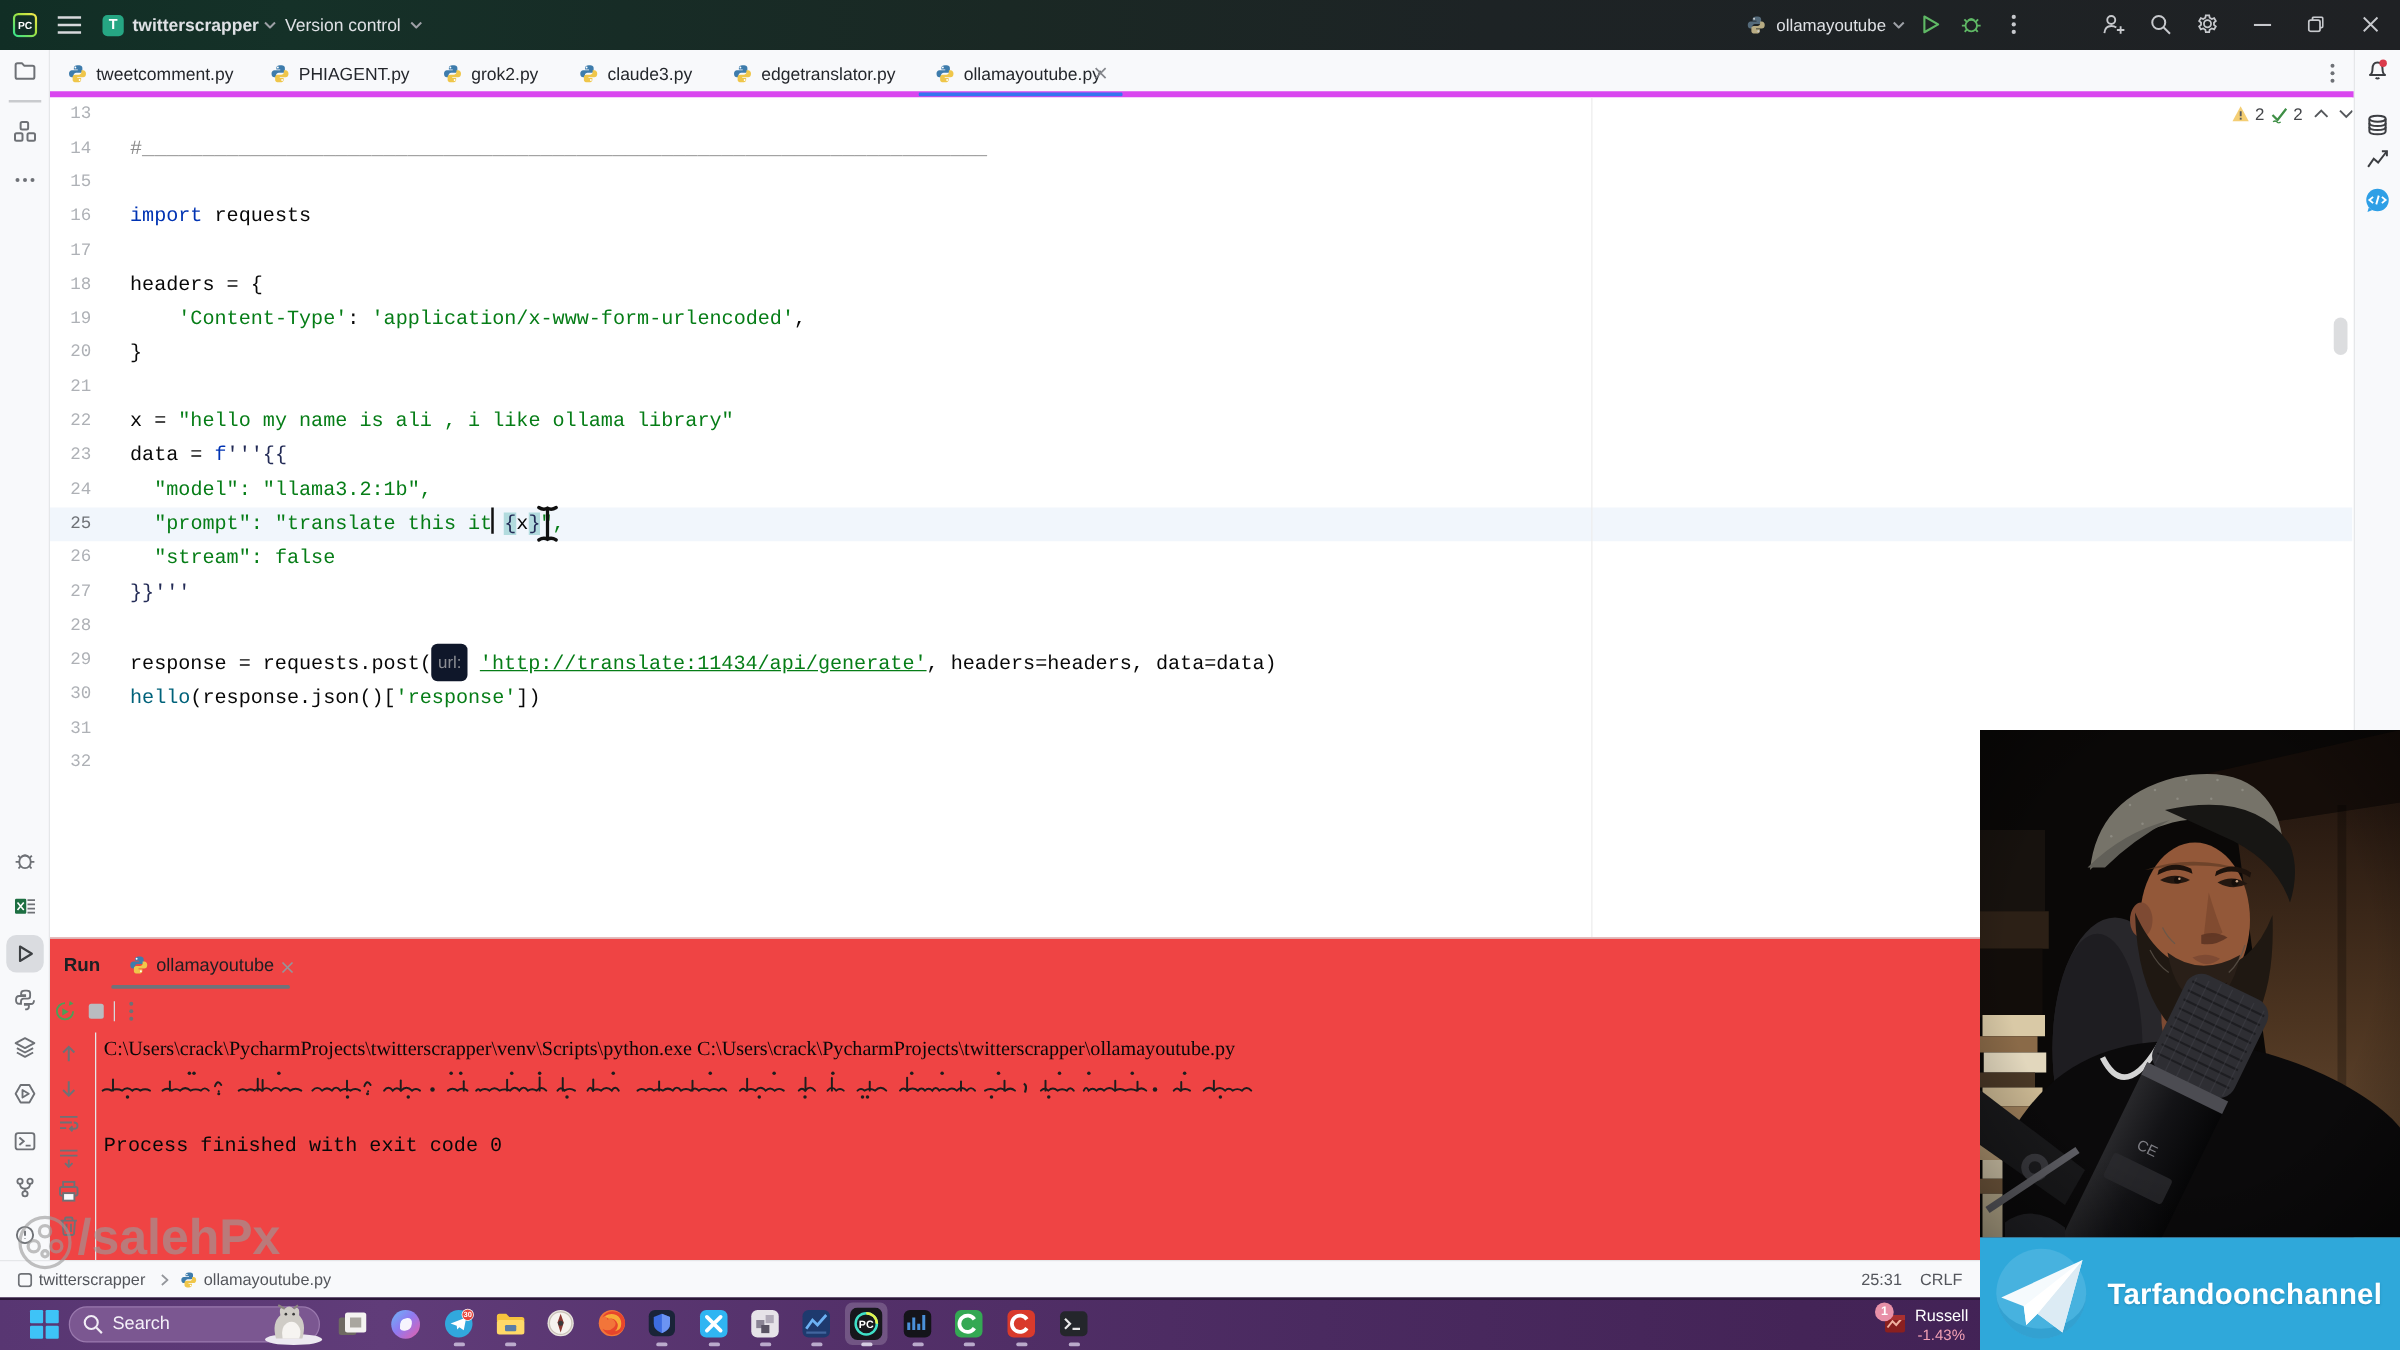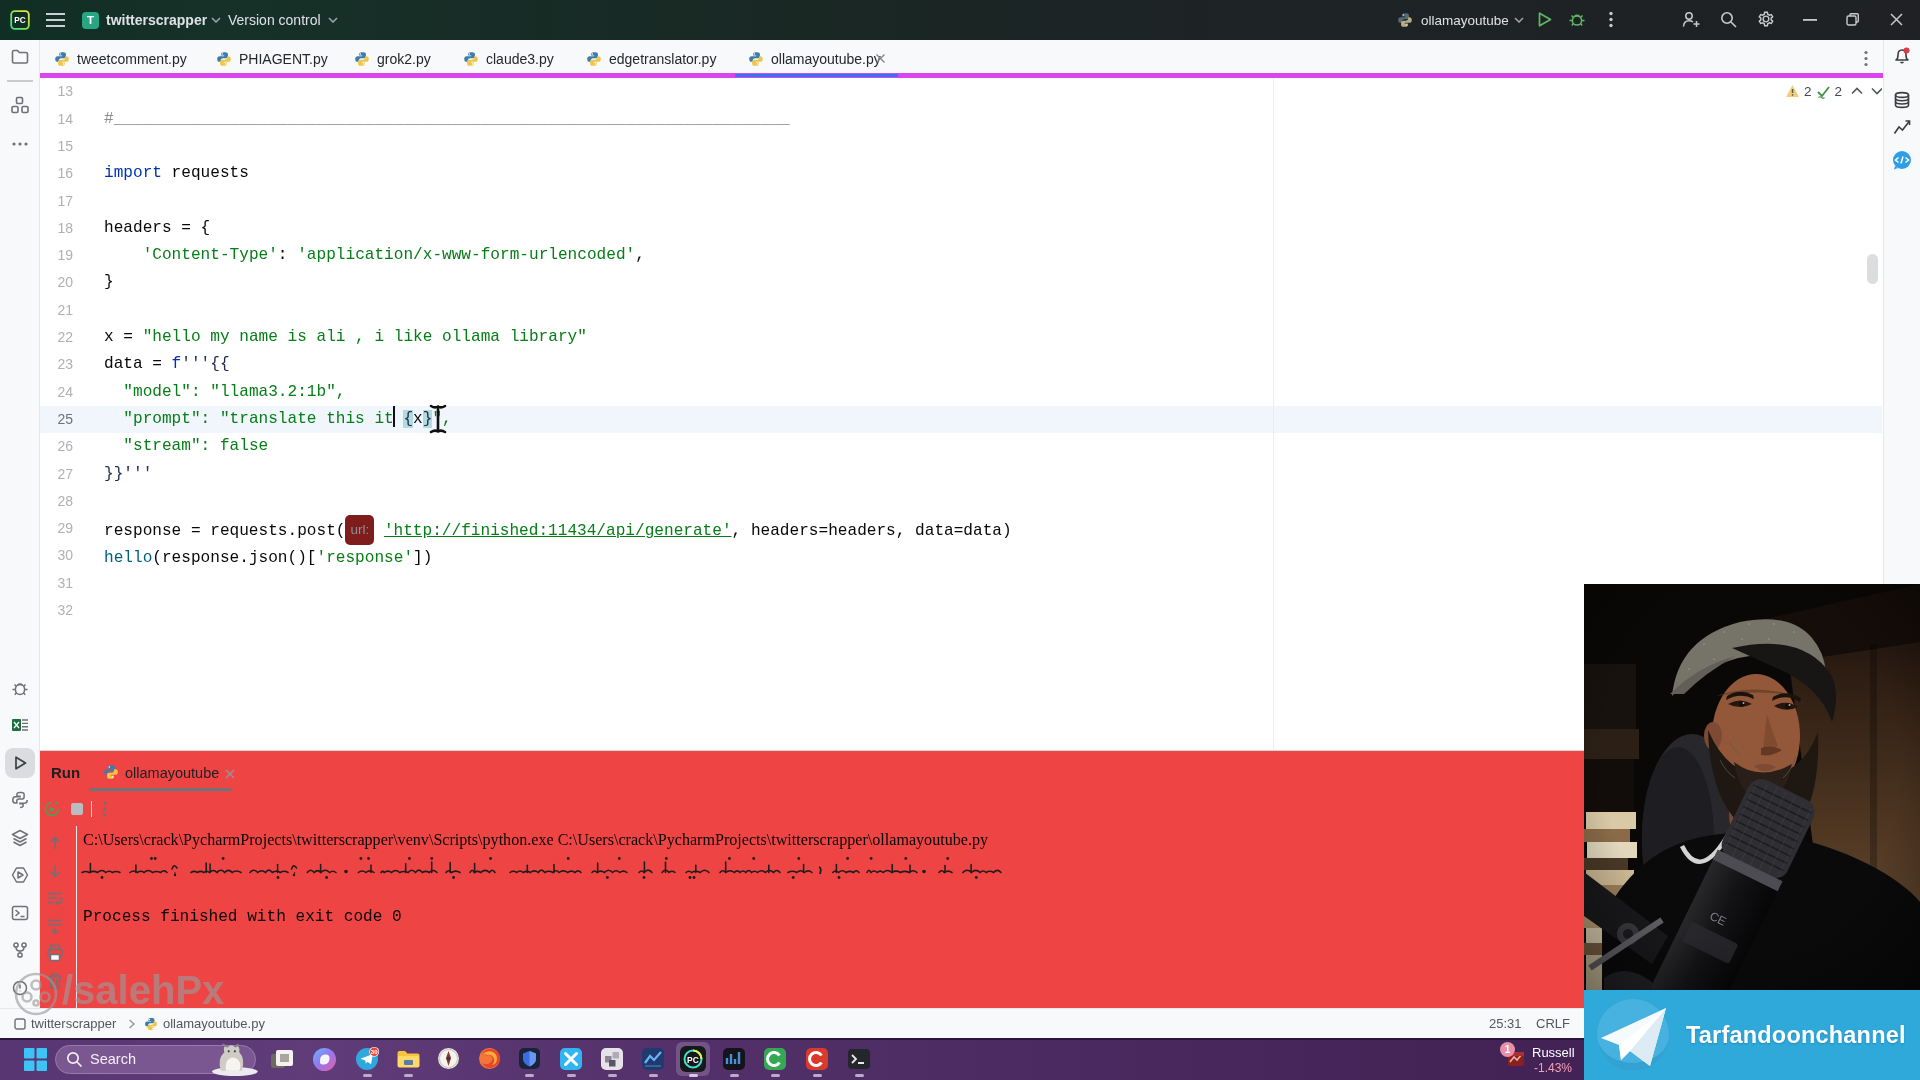--- a/index.html
+++ b/index.html
@@ -7,28 +7,28 @@
 
 #titlebar{left:0;top:0;width:1920px;height:40px;background:linear-gradient(90deg,#112e25 0%,#153128 12%,#172c26 26%,#1a2824 42%,#1d2325 62%,#1f2124 100%)}
 #titlebar .ttxt{color:#dfe1e5;font-size:15px}
 
 #tabbar{left:40px;top:40px;width:1844px;height:38px;background:#f8f9fb;border-bottom:5px solid #d946ef}
 .tab{position:absolute;top:0;height:37px;display:flex;align-items:center;gap:7px;font-size:14px;color:#24272c}
 
 #leftstrip{left:0;top:40px;width:40px;height:998px;background:#f8f9fb;border-right:1px solid #e5e7e9}
 
 #editor{left:40px;top:78px;width:1842px;height:672px;background:#fff;overflow:hidden}
-#gutter{position:absolute;left:0;top:.35px;width:33px;text-align:right;font-family:Liberation Sans, sans-serif;font-size:14px;line-height:27.3px;color:#aeb1b6;white-space:pre}
+#gutter{position:absolute;left:0;top:.35px;width:33px;text-align:right;font-family:Liberation Mono, monospace;font-size:14px;line-height:27.3px;color:#aeb1b6;white-space:pre}
 #code{position:absolute;left:64px;top:.35px;font-family:"Liberation Mono",monospace;font-size:16.1px;line-height:27.3px;color:#080808;white-space:pre}
 .kw{color:#0033b3}.str{color:#067d17}.esc{color:#232b56}.cmt{color:#8c8c8c}.fn{color:#00627a}
 .caretline{position:absolute;left:0;top:328.1px;width:1842px;height:27.3px;background:#f1f6fc}
 .gutcur{color:#6e7176}
 .bm{background:#b2dbde}
 .caret{display:inline-block;width:2px;height:21px;background:#101010;vertical-align:-4px;margin:0 -1px}
-.inlay{display:inline-block;background:#7f1d1d;color:#8c8e94;border-radius:5px;font-size:13.5px;font-family:"Liberation Sans",sans-serif;padding:1px 5px 2px;vertical-align:1px;letter-spacing:0}
+.inlay{display:inline-block;background:#0f172a;color:#8c8e94;border-radius:5px;font-size:13.5px;font-family:"Liberation Sans",sans-serif;padding:1px 5px 2px;vertical-align:1px;letter-spacing:0}
 .urlstr{color:#067d17;text-decoration:underline}
 #rmargin{position:absolute;left:1233px;top:0;width:1px;height:672px;background:#ededed}
 #scrollthumb{position:absolute;left:1827px;top:176px;width:11px;height:30px;background:#c9cbce;border-radius:6px;opacity:.65}
 
 #rightstrip{left:1883px;top:40px;width:37px;height:998px;background:#f8f9fb;border-left:1px solid #e5e7e9}
 
 #runpanel{left:40px;top:750px;width:1843px;height:258px;background:#ef4444;border-top:1px solid #d6d8da}
 #runtab-ul{position:absolute;left:49px;top:37px;width:143px;height:3px;background:#6f737a;border-radius:2px}
 #console{position:absolute;left:43px;top:74.8px;font-family:Liberation Serif, serif;font-size:16.1px;line-height:27.4px;color:#080808;white-space:pre}
 
@@ -306,21 +306,21 @@
     <span class="str">'Content-Type'</span>: <span class="str">'application/x-www-form-urlencoded'</span>,
 }
 
 x = <span class="str">"hello my name is ali , i like ollama library"</span>
 data = <span class="kw">f</span><span class="esc">'''{{</span>
   <span class="str">"model": "llama3.2:1b",</span>
   <span class="str">"prompt": "translate this it</span><span class="caret"></span><span class="str"> </span><span class="esc bm">{</span>x<span class="esc bm">}</span><span class="str">",</span>
   <span class="str">"stream": false</span>
 <span class="esc">}}'''</span>
 
-response = requests.post(<span class="inlay">url:</span> <span class="urlstr">'http://finished:11434/api/generate'</span>, headers=headers, data=data)
+response = requests.post(<span class="inlay">url:</span> <span class="urlstr">'http://translate:11434/api/generate'</span>, headers=headers, data=data)
 <span class="fn">hello</span>(response.json()[<span class="str">'response'</span>])
 
 </div>
       <div class="abs" style="left:1745px;top:5px;height:16px;display:flex;align-items:center;gap:4px;font-size:13.5px;color:#44464a">
 <svg width="15" height="14" viewBox="0 0 15 14">
           <path d="M7.5 1 L14 13 H1 z" fill="#f2c55c" opacity=".85"></path>
           <rect x="6.8" y="5" width="1.5" height="4" fill="#55585c"></rect>
           <rect x="6.8" y="10.2" width="1.5" height="1.5" fill="#55585c"></rect>
         </svg>
         <span>2</span>

